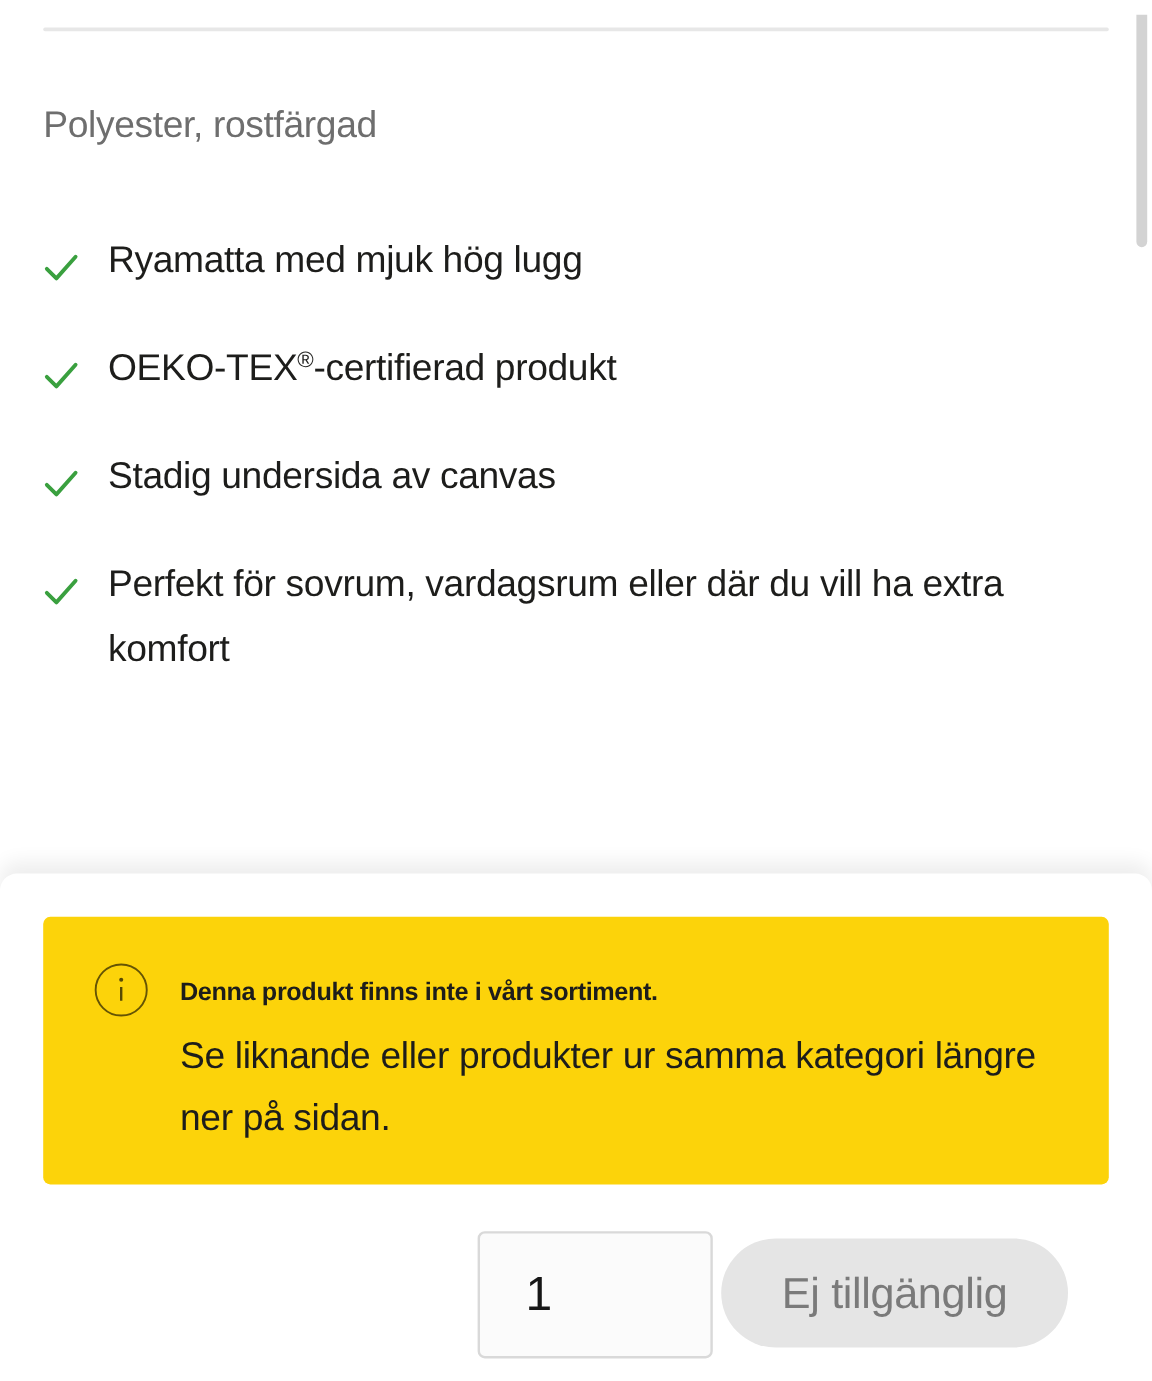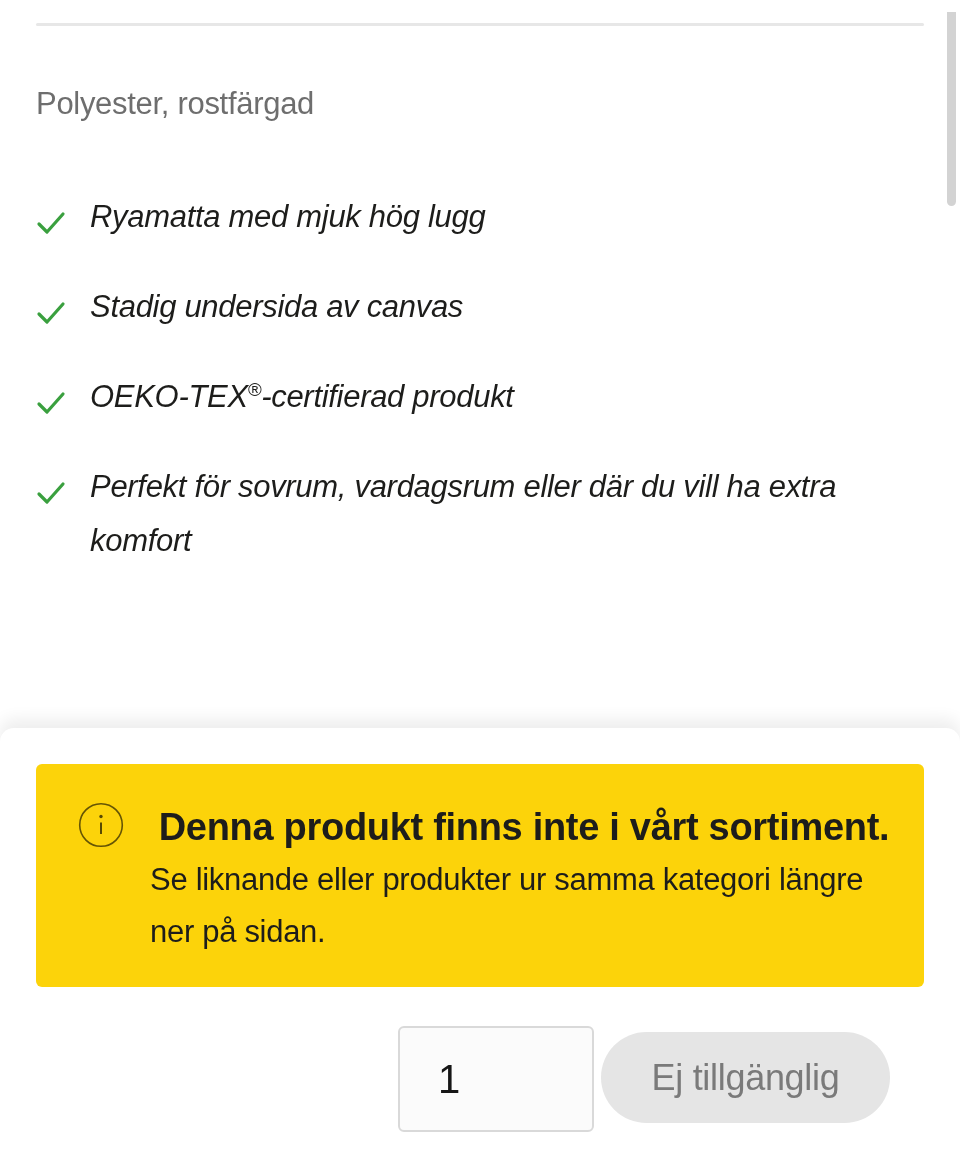--- a/index.html
+++ b/index.html
@@ -21,21 +21,21 @@
     position:absolute; left:947px; top:0; width:9px; height:194px;
     background:#d3d3d3; border-radius:0 0 5px 5px;
   }
 
   .subtitle {
     position:absolute; left:36px; top:74px;
     font-size:31px; color:var(--text-gray);
   }
 
   .features {
-    position:absolute; left:36px; top:178px; width:890px;font-style:italic;
+    position:absolute; left:36px; top:178px; width:890px;
   }
   .feature {
     display:flex; align-items:flex-start; gap:24px;
     margin-bottom:36px;
     font-size:31px; line-height:54px; color:var(--text-dark);
   }
   .feature .check {
     flex:0 0 30px; width:30px; height:30px; margin-top:11px;
   }
   .feature sup { font-size:60%; vertical-align:super; line-height:0; }
@@ -50,21 +50,21 @@
     position:absolute; left:36px; top:36px; width:888px; height:223px;
     background:var(--notice-yellow); border-radius:6px;
   }
   .notice-icon {
     position:absolute; left:42px; top:38px; width:46px; height:46px;
   }
   .notice-text {
     position:absolute; left:114px; top:40px; width:748px;
   }
   .notice-title {
-    font-size:38px; font-weight:bold; line-height:46px; color:var(--text-dark);text-align:center;
+    font-size:21px; font-weight:bold; line-height:46px; color:var(--text-dark);
   }
   .notice-body {
     font-size:31px; line-height:52px; margin-top:4px; color:var(--text-dark);
   }
 
   .qty-input {
     position:absolute; left:398px; top:298px; width:196px; height:106px;
     background:#fbfbfb; border:2px solid #d9d9d9; border-radius:6px;
     font-family:inherit; font-size:40px; color:#161616;
     padding-left:38px; outline:none;
@@ -99,27 +99,27 @@
       <div class="feature">
         <span class="check"><svg width="30" height="30" viewBox="0 0 30 28">
             <polyline points="3,15 11,23 27,5" fill="none" stroke="#3aa03f" stroke-width="3.2" stroke-linecap="round" stroke-linejoin="round"></polyline>
           </svg></span>
         <span>Ryamatta med mjuk hög lugg</span>
       </div>
       <div class="feature">
         <span class="check"><svg width="30" height="30" viewBox="0 0 30 28">
             <polyline points="3,15 11,23 27,5" fill="none" stroke="#3aa03f" stroke-width="3.2" stroke-linecap="round" stroke-linejoin="round"></polyline>
           </svg></span>
-        <span>Stadig undersida av canvas</span>
+        <span>OEKO-TEX<sup>®</sup>-certifierad produkt</span>
       </div>
       <div class="feature">
         <span class="check"><svg width="30" height="30" viewBox="0 0 30 28">
             <polyline points="3,15 11,23 27,5" fill="none" stroke="#3aa03f" stroke-width="3.2" stroke-linecap="round" stroke-linejoin="round"></polyline>
           </svg></span>
-        <span>OEKO-TEX<sup>®</sup>-certifierad produkt</span>
+        <span>Stadig undersida av canvas</span>
       </div>
       <div class="feature">
         <span class="check"><svg width="30" height="30" viewBox="0 0 30 28">
             <polyline points="3,15 11,23 27,5" fill="none" stroke="#3aa03f" stroke-width="3.2" stroke-linecap="round" stroke-linejoin="round"></polyline>
           </svg></span>
         <span>Perfekt för sovrum, vardagsrum eller där du vill ha extra komfort</span>
       </div>
     </div>
 
   <div class="bottom-sheet">

